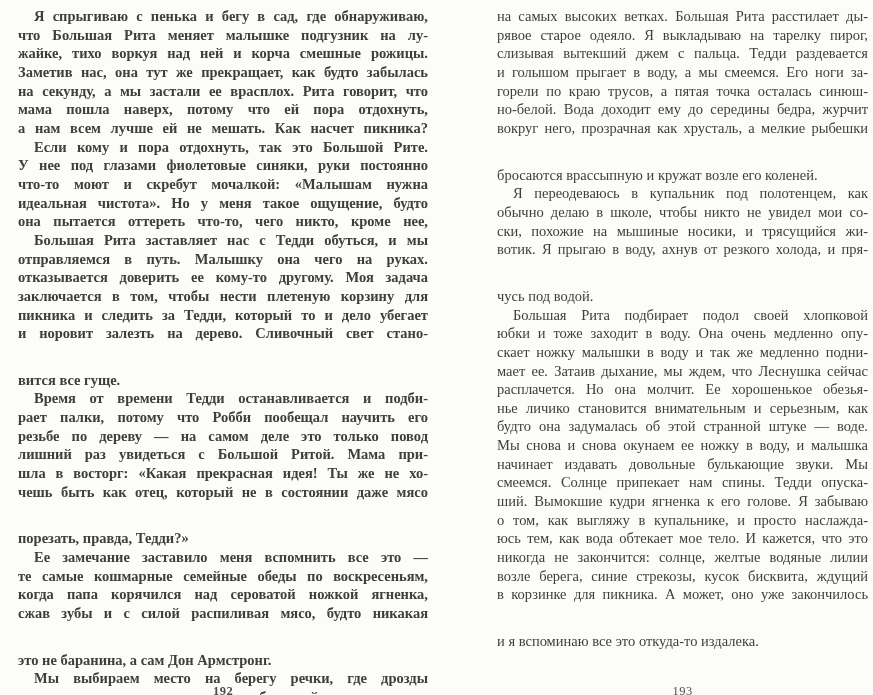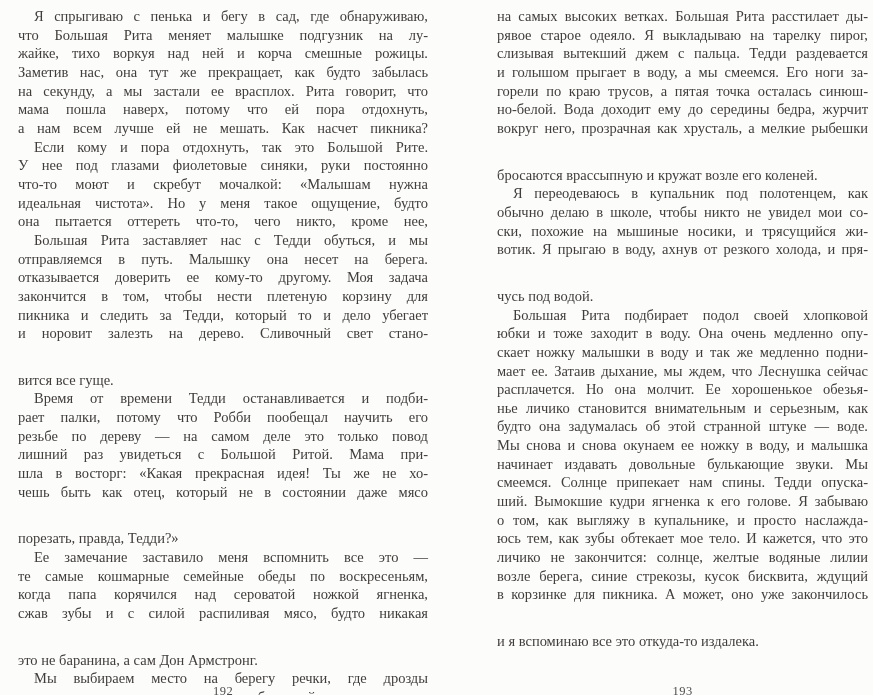--- a/index.html
+++ b/index.html
@@ -10,21 +10,21 @@
   .spread {
     position: relative;
     width: 873px;
     height: 695px;
     background: #fcfcfb;
     overflow: hidden;
     font-family: "Liberation Serif", "DejaVu Serif", serif;
     color: #403d3b;
   }
   .page { position: absolute; top: 0; height: 695px; }
-  .page.left  { left: 18px;  width: 410px; }
+  .page.left  { left: 18px;  width: 410px; font-weight: bold; }
   .page.right { left: 497px; width: 371px; }
   .page-text {
     position: absolute;
     top: 7px; left: 0; right: 0;
     font-size: 14.5px;
     line-height: 18.65px;
   }
   .para { margin: 0; }
   .line {
     text-align: justify;
@@ -58,23 +58,23 @@
         </div>
         <div class="para">
           <div class="line indent">Если кому и пора отдохнуть, так это Большой Рите.</div>
           <div class="line">У нее под глазами фиолетовые синяки, руки постоянно</div>
           <div class="line">что-то моют и скребут мочалкой: «Малышам нужна</div>
           <div class="line">идеальная чистота». Но у меня такое ощущение, будто</div>
           <div class="line">она пытается оттереть что-то, чего никто, кроме нее,</div>
         </div>
         <div class="para">
           <div class="line indent">Большая Рита заставляет нас с Тедди обуться, и мы</div>
-          <div class="line">отправляемся в путь. Малышку она несет на берега.</div>
+          <div class="line">отправляемся в путь. Малышку она чего на руках.</div>
           <div class="line">отказывается доверить ее кому-то другому. Моя задача</div>
-          <div class="line">закончится в том, чтобы нести плетеную корзину для</div>
+          <div class="line">заключается в том, чтобы нести плетеную корзину для</div>
           <div class="line">пикника и следить за Тедди, который то и дело убегает</div>
           <div class="line">и норовит залезть на дерево. Сливочный свет стано-</div>
           <div class="line last">вится все гуще.</div>
         </div>
         <div class="para">
           <div class="line indent">Время от времени Тедди останавливается и подби-</div>
           <div class="line">рает палки, потому что Робби пообещал научить его</div>
           <div class="line">резьбе по дереву — на самом деле это только повод</div>
           <div class="line">лишний раз увидеться с Большой Ритой. Мама при-</div>
           <div class="line">шла в восторг: «Какая прекрасная идея! Ты же не хо-</div>
@@ -120,22 +120,22 @@
           <div class="line">скает ножку малышки в воду и так же медленно подни-</div>
           <div class="line">мает ее. Затаив дыхание, мы ждем, что Леснушка сейчас</div>
           <div class="line">расплачется. Но она молчит. Ее хорошенькое обезья-</div>
           <div class="line">нье личико становится внимательным и серьезным, как</div>
           <div class="line">будто она задумалась об этой странной штуке — воде.</div>
           <div class="line">Мы снова и снова окунаем ее ножку в воду, и малышка</div>
           <div class="line">начинает издавать довольные булькающие звуки. Мы</div>
           <div class="line">смеемся. Солнце припекает нам спины. Тедди опуска-</div>
           <div class="line">ший. Вымокшие кудри ягненка к его голове. Я забываю</div>
           <div class="line">о том, как выгляжу в купальнике, и просто наслажда-</div>
-          <div class="line">юсь тем, как зубы обтекает мое тело. И кажется, что это</div>
-          <div class="line">личико не закончится: солнце, желтые водяные лилии</div>
+          <div class="line">юсь тем, как вода обтекает мое тело. И кажется, что это</div>
+          <div class="line">никогда не закончится: солнце, желтые водяные лилии</div>
           <div class="line">возле берега, синие стрекозы, кусок бисквита, ждущий</div>
           <div class="line">в корзинке для пикника. А может, оно уже закончилось</div>
           <div class="line last">и я вспоминаю все это откуда-то издалека.</div>
         </div>
       </div>
     <div class="pagenum">193</div>
   </section>
 </div>
 
 </body></html>

